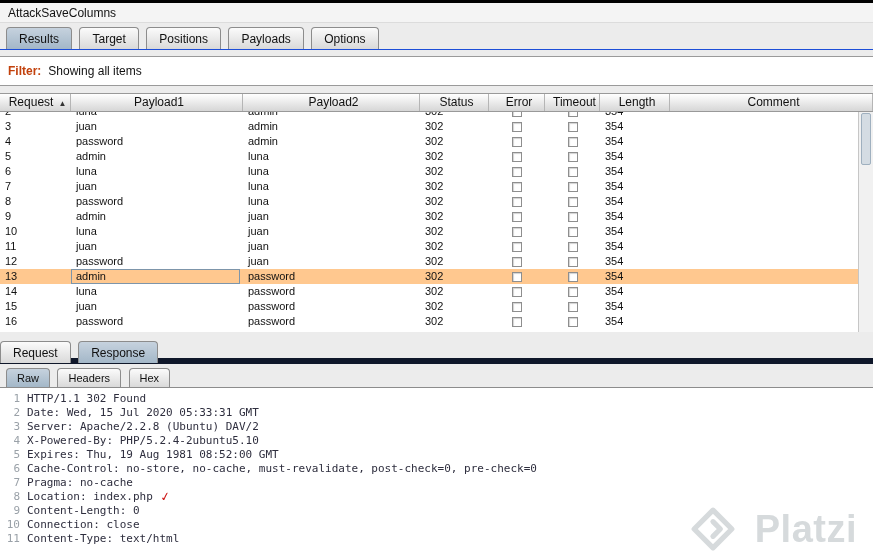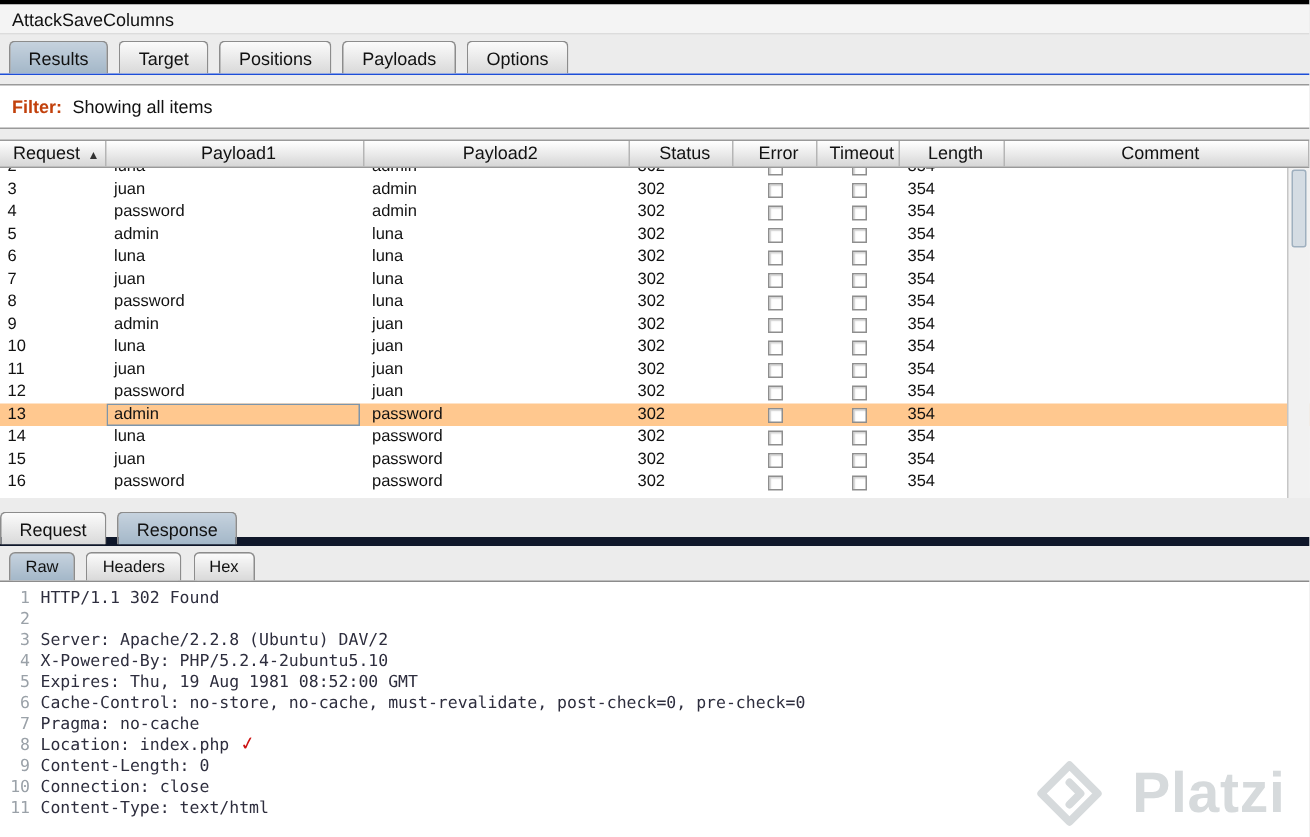--- a/index.html
+++ b/index.html
@@ -342,21 +342,21 @@
 
 <div class="view-tabs">
   <span class="tab small selected">Raw</span>
   <span class="tab small">Headers</span>
   <span class="tab small">Hex</span>
 </div>
 
 <div class="response-panel">
   <div>
       <div class="rline"><span class="lnum">1</span><span class="ltext">HTTP/1.1 302 Found</span></div>
-      <div class="rline"><span class="lnum">2</span></div>
+      <div class="rline"><span class="lnum">2</span><span class="ltext">Date: Wed, 15 Jul 2020 05:33:31 GMT</span></div>
       <div class="rline"><span class="lnum">3</span><span class="ltext">Server: Apache/2.2.8 (Ubuntu) DAV/2</span></div>
       <div class="rline"><span class="lnum">4</span><span class="ltext">X-Powered-By: PHP/5.2.4-2ubuntu5.10</span></div>
       <div class="rline"><span class="lnum">5</span><span class="ltext">Expires: Thu, 19 Aug 1981 08:52:00 GMT</span></div>
       <div class="rline"><span class="lnum">6</span><span class="ltext">Cache-Control: no-store, no-cache, must-revalidate, post-check=0, pre-check=0</span></div>
       <div class="rline"><span class="lnum">7</span><span class="ltext">Pragma: no-cache</span></div>
       <div class="rline"><span class="lnum">8</span><span class="ltext">Location: index.php</span><span class="redmark">✓</span></div>
       <div class="rline"><span class="lnum">9</span><span class="ltext">Content-Length: 0</span></div>
       <div class="rline"><span class="lnum">10</span><span class="ltext">Connection: close</span></div>
       <div class="rline"><span class="lnum">11</span><span class="ltext">Content-Type: text/html</span></div>
     </div>

